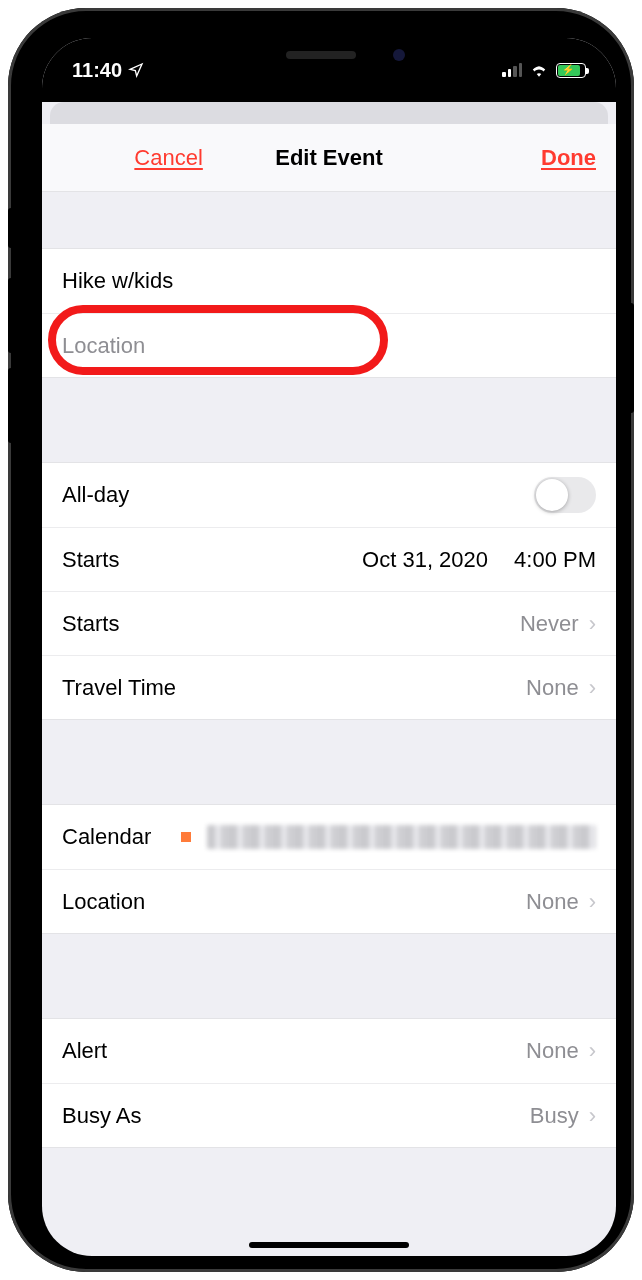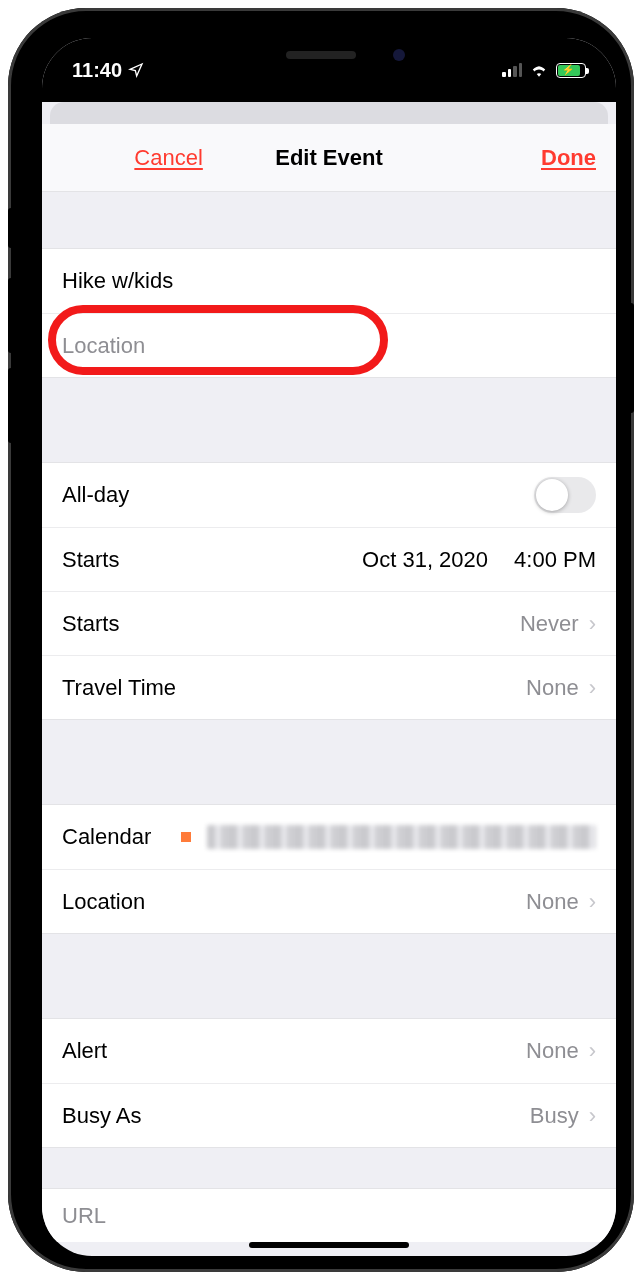--- a/index.html
+++ b/index.html
@@ -283,20 +283,17 @@
         <div class="row">
           <span class="row-label">Busy As</span>
           <span class="row-spacer"></span>
           <span class="row-value">Busy</span>
           <span class="chev">›</span>
         </div>
       </div>
 
       <div class="spacer-md"></div>
 
-      <div class="url-row">
-        <span>URL</span>
-      </div>
 
       <div class="home-indicator"></div>
     </div>
   </div>
 </div>
 
 </body></html>

